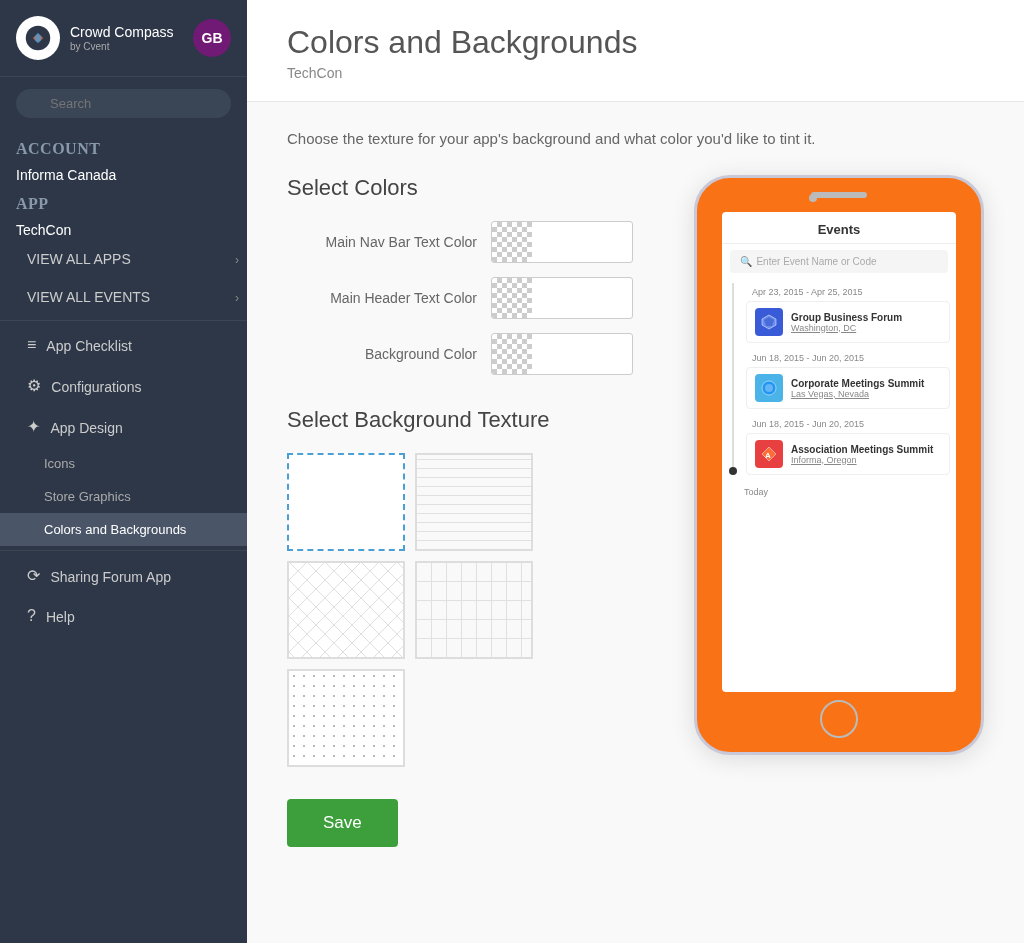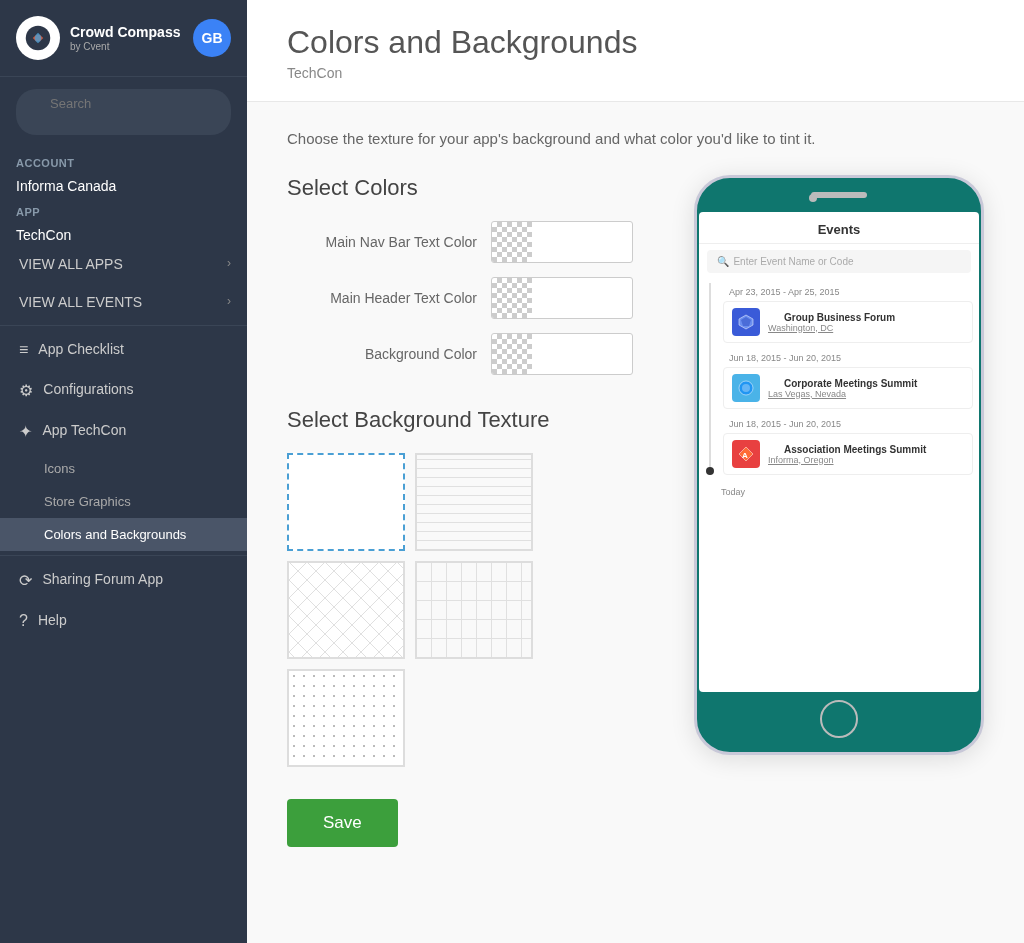--- a/index.html
+++ b/index.html
@@ -4,34 +4,34 @@
   <style>
     * { box-sizing: border-box; margin: 0; padding: 0; }
     body { font-family: -apple-system, BlinkMacSystemFont, 'Segoe UI', sans-serif; display: flex; height: 943px; overflow: hidden; background: #f5f5f5; }
 
     
     .sidebar { width: 247px; background: #2d3748; color: #fff; display: flex; flex-direction: column; flex-shrink: 0; height: 943px; overflow-y: auto; }
     .sidebar-header { display: flex; align-items: center; padding: 16px 16px; background: #2d3748; border-bottom: 1px solid #3a4556; }
     .logo-circle { width: 44px; height: 44px; background: #fff; border-radius: 50%; display: flex; align-items: center; justify-content: center; margin-right: 10px; flex-shrink: 0; }
     .logo-circle svg { width: 28px; height: 28px; }
     .logo-text { display: flex; flex-direction: column; }
-    .logo-name { font-size: 14px; font-weight: 700; color: #fff; line-height: 1.2; }
+    .logo-name { font-size: 14px; font-weight: 400; color: #fff; line-height: 1.2; }
     .logo-sub { font-size: 10px; color: #aaa; }
-    .avatar { width: 38px; height: 38px; background: #3b82f6; border-radius: 50%; display: flex; align-items: center; justify-content: center; margin-left: auto; font-size: 14px; font-weight: 600; color: #fff; flex-shrink: 0; }
+    .avatar { width: 38px; height: 38px; background: #701a75; border-radius: 50%; display: flex; align-items: center; justify-content: center; margin-left: auto; font-size: 14px; font-weight: 600; color: #fff; flex-shrink: 0; }
 
     .search-bar { padding: 12px 16px; }
-    .search-input { width: 100%; background: #3a4556; border: none; border-radius: 20px; padding: 7px 14px 24px 34px; color: #ccc; font-size: 13px; position: relative; outline: none; }
+    .search-input { width: 100%; background: #3a4556; border: none; border-radius: 20px; padding: 7px 14px 7px 34px; color: #ccc; font-size: 13px; position: relative; outline: none; }
     .search-wrap { position: relative; }
     .search-wrap::before { content: '🔍'; position: absolute; left: 10px; top: 50%; transform: translateY(-50%); font-size: 12px; opacity: 0.6; }
 
     .sidebar-section { padding: 10px 16px 2px; }
-    .sidebar-label { font-size: 11px; color: #8899aa; text-transform: uppercase; letter-spacing: 0.5px; font-weight: 600; }
+    .sidebar-label { font-size: 16px; color: #8899aa; text-transform: uppercase; letter-spacing: 0.5px; font-weight: 600; font-family: Liberation Serif, serif; }
     .sidebar-value { font-size: 14px; color: #fff; font-weight: 500; margin-top: 9px; }
 
-    .sidebar-nav-item { display: flex; align-items: flex-start; justify-content: space-between; padding: 11px 16px; color: #ccc; font-size: 14px; cursor: pointer; border-left: 3px solid transparent; }
+    .sidebar-nav-item { display: flex; align-items: flex-end; justify-content: space-between; padding: 11px 8px; color: #ccc; font-size: 14px; cursor: pointer; border-left: 3px solid transparent; margin-left: 16px; }
     .sidebar-nav-item .chevron { font-size: 12px; color: #888; }
     .sidebar-nav-item .icon { margin-right: 10px; font-size: 16px; }
 
     .sidebar-sub-item { padding: 9px 4px 9px 44px; color: #aaa; font-size: 13px; cursor: pointer; }
     .sidebar-sub-item.active { color: #fff; background: #4a5568; }
 
     .sidebar-divider { border: none; border-top: 1px solid #3a4556; margin: 4px 0; }
 
     
     .main { flex: 1; overflow-y: auto; background: #f9f9f9; }
@@ -63,36 +63,36 @@
     .texture-blank { background: #fff; }
 
     
     .texture-lines-h { background: repeating-linear-gradient(0deg, transparent, transparent 8px, #e0e0e0 8px, #e0e0e0 9px); }
     .texture-diamond { background-image: repeating-linear-gradient(45deg, #e0e0e0 0, #e0e0e0 1px, transparent 0, transparent 50%), repeating-linear-gradient(-45deg, #e0e0e0 0, #e0e0e0 1px, transparent 0, transparent 50%); background-size: 18px 18px; }
 
     
     .save-btn { margin-top: 32px; background: #3c9f3c; color: #fff; border: none; padding: 14px 36px; font-size: 17px; border-radius: 4px; cursor: pointer; font-weight: 400; }
 
     
-    .phone-mockup { width: 290px; height: 580px; background: #0f766e; border-radius: 36px; border: 3px solid #c8c8d8; padding: 14px 2px; display: flex; flex-direction: column; box-shadow: 0 4px 24px rgba(0,0,0,0.12); position: relative; }
+    .phone-mockup { width: 290px; height: 580px; background: #f97316; border-radius: 36px; border: 3px solid #c8c8d8; padding: 14px 25px; display: flex; flex-direction: column; box-shadow: 0 4px 24px rgba(0,0,0,0.12); position: relative; }
     .phone-speaker { width: 56px; height: 6px; background: #bbb; border-radius: 3px; margin: 0 auto 8px; }
     .phone-screen { flex: 1; background: #fff; border-radius: 4px; overflow: hidden; }
     .phone-home { width: 38px; height: 38px; border: 2px solid #bbb; border-radius: 50%; margin: 8px auto 0; }
 
     .phone-screen-inner { padding: 0; font-size: 11px; }
     .phone-events-title { text-align: center; font-size: 13px; font-weight: 600; color: #333; padding: 10px 0 6px; border-bottom: 1px solid #eee; }
     .phone-search { display: flex; align-items: center; padding: 6px 10px; background: #f5f5f5; margin: 6px 8px; border-radius: 4px; }
     .phone-search-icon { font-size: 10px; margin-right: 4px; color: #888; }
     .phone-search-text { font-size: 10px; color: #aaa; }
 
     .phone-timeline { padding: 4px 6px; }
     .phone-date { font-size: 9px; color: #888; padding: 4px 0 2px 14px; }
     .phone-event-card { background: #fff; border: 1px solid #eee; border-radius: 4px; padding: 6px 8px; display: flex; align-items: center; margin: 2px 0 6px; }
     .phone-event-logo { width: 28px; height: 28px; border-radius: 4px; margin-right: 8px; flex-shrink: 0; display: flex; align-items: center; justify-content: center; font-size: 14px; }
-    .phone-event-info .name { font-size: 10px; font-weight: 600; color: #333; margin-left: 16px; }
+    .phone-event-info .name { font-size: 10px; font-weight: 600; color: #333; }
     .phone-event-info .location { font-size: 9px; color: #888; text-decoration: underline; }
   </style>
 </head>
 <body>
 
 <div class="sidebar">
   <div class="sidebar-header">
     <div class="logo-circle">
       <svg viewBox="0 0 32 32" fill="none">
         <circle cx="16" cy="16" r="14" fill="#2d3748"></circle>
@@ -140,21 +140,21 @@
     <span style="flex:1">App Checklist</span>
   </div>
 
   <div class="sidebar-nav-item">
     <span class="icon">⚙</span>
     <span style="flex:1">Configurations</span>
   </div>
 
   <div class="sidebar-nav-item">
     <span class="icon">✦</span>
-    <span style="flex:1">App TechCon</span>
+    <span style="flex:1">App Design</span>
   </div>
 
   <div class="sidebar-sub-item">
     <span>Icons</span>
   </div>
   <div class="sidebar-sub-item">
     <span>Store Graphics</span>
   </div>
   <div class="sidebar-sub-item active">
     <span>Colors and Backgrounds</span>

